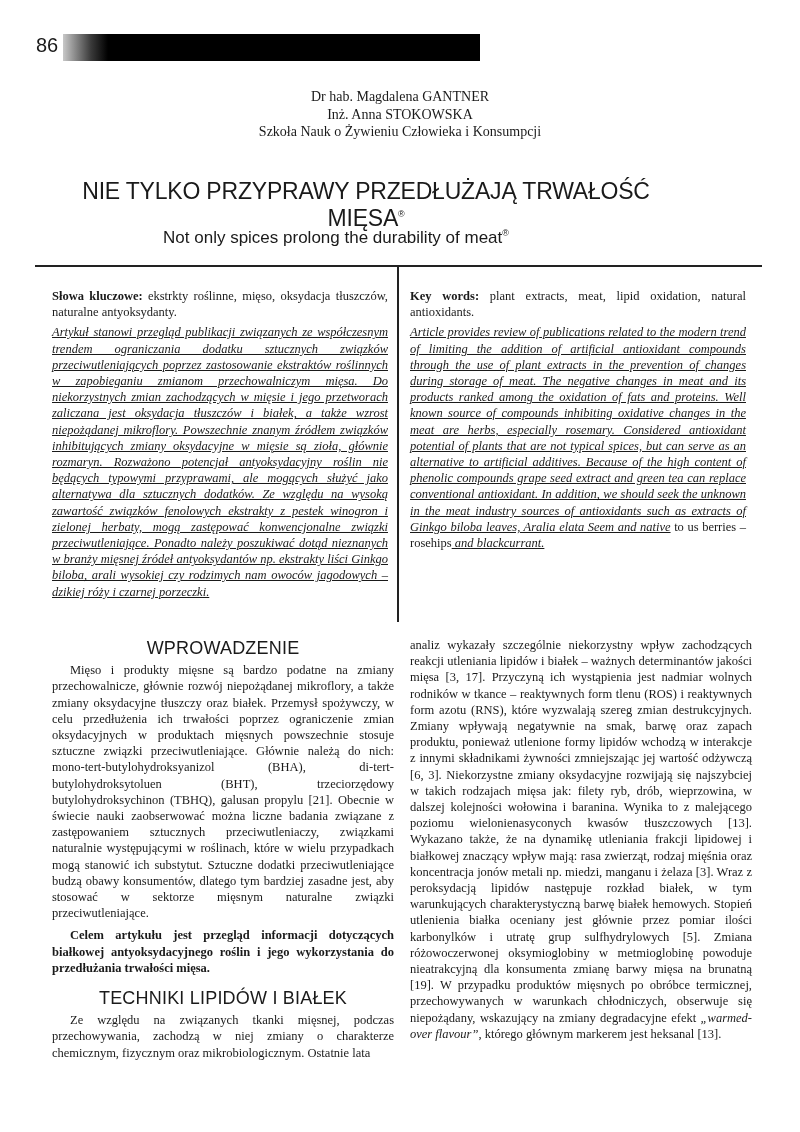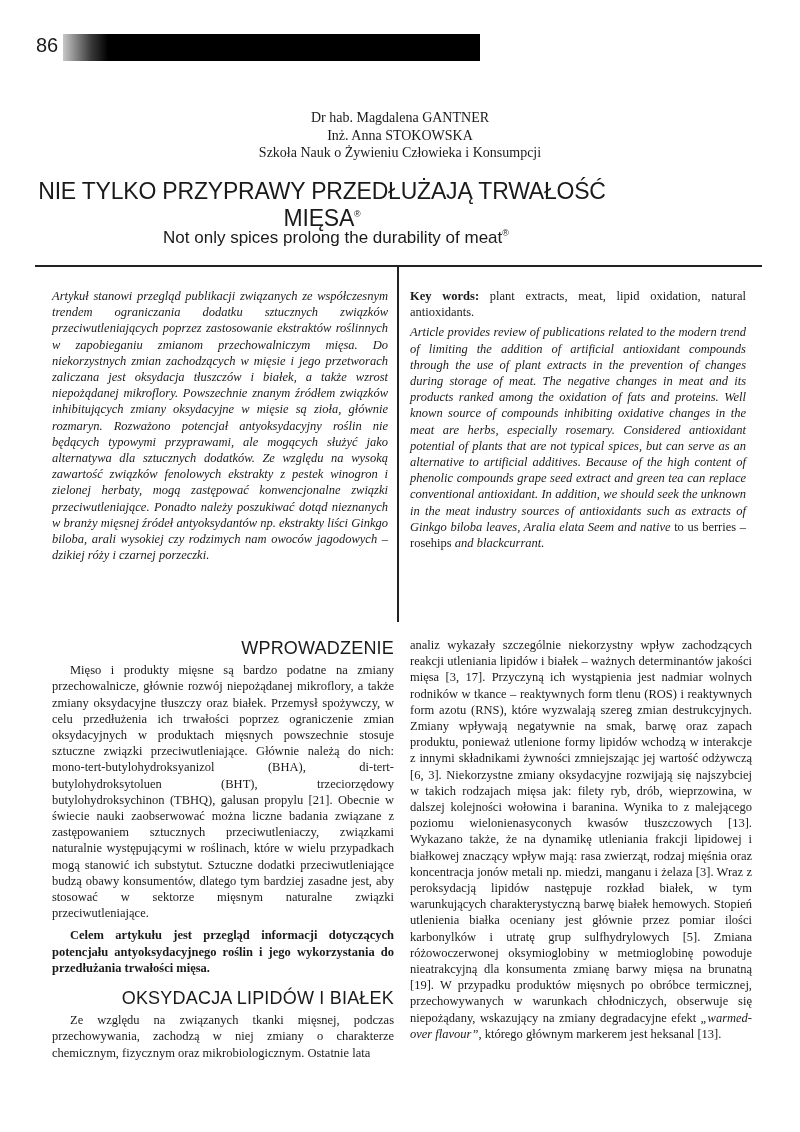--- a/index.html
+++ b/index.html
@@ -6,41 +6,41 @@
   body { width: 800px; height: 1132px; position: relative; overflow: hidden; color: #1a1a1a; }
   .serif { font-family: "Liberation Serif", "DejaVu Serif", serif; }
   .sans { font-family: "Liberation Sans", "DejaVu Sans", sans-serif; }
 
   #page-number { position: absolute; left: 36px; top: 34px; font-size: 20px; }
   .jbar { position:absolute; left:63px; top:34px; width:417px; height:27px;
      background: linear-gradient(to right,#c8c8c8 0,#3a3a3a 28px,#000 45px,#000 100%); }
   .journal { position:absolute; left:63px; top:34px; width:418px; height:27px; display:flex; align-items:center; justify-content:center;
      color:#fff; font-style:italic; font-weight:bold; font-size:13.5px; letter-spacing:0.6px;margin-top:36px; }
 
-  .authors { position:absolute; left:0; top:88px; width:800px; text-align:center; font-size:14px; line-height:17.5px;margin-top:21px; }
-  .title-pl { position:absolute; left:0; top:178px; width:644px; text-align:center; font-size:23px; letter-spacing:-0.2px; }
+  .authors { position:absolute; left:0; top:88px; width:800px; text-align:center; font-size:14px; line-height:17.5px; }
+  .title-pl { position:absolute; left:0; top:178px; width:644px; text-align:center; font-size:23px; letter-spacing:-0.2px;padding-left:44px; }
   .title-en { position:absolute; left:0; top:228px; width:672px; text-align:center; font-size:17px; }
   sup.reg { font-size: 9px; vertical-align: super; }
 
   .hrule { position:absolute; left:35px; top:265px; width:727px; height:1.5px; background:#222; }
   .vrule { position:absolute; left:397px; top:265px; width:1.5px; height:357px; background:#222; }
 
   .abs-col { position:absolute; top:288px; width:336px; font-size:12.5px; line-height:16.2px; text-align:justify; }
   .abs-left { left:52px; }
   .abs-right { left:410px; }
   .abs-col p { margin:0 0 4px 0; }
-  .abs-col .it { font-style: italic; }
+  .abs-col .it { font-style: italic; text-decoration: underline; }
   .kw-label { font-weight:bold; }
 
   .body-col { position:absolute; width:342px; font-size:12.5px; line-height:16.2px; text-align:justify; }
   .body-left { left:52px; top:640px; }
   .body-right { left:410px; top:637px; }
   .body-col p { margin:0; text-indent:18px; }
   .body-col p.noindent { text-indent:0; }
-  .section-head { font-size:18px; text-align:right; margin:0 0 6px 0; letter-spacing:0.2px; }
+  .section-head { font-size:18px; text-align:center; margin:0 0 6px 0; letter-spacing:0.2px; }
   .section-head.second { margin-top:14px; }
   .bold-para { font-weight:bold; margin-top:6px !important; }
   .it { font-style:italic; }
 </style>
 </head>
 <body>
 
 <div class="sans" id="page-number">86</div>
 <div class="jbar"></div>
 <div class="journal sans" style="left:63px;width:418px;">POSTĘPY TECHNIKI PRZETWÓRSTWA SPOŻYWCZEGO 1/2015</div>
@@ -51,31 +51,32 @@
   <div>Szkoła Nauk o Żywieniu Człowieka i Konsumpcji</div>
 </div>
 
 <div class="title-pl sans"><span>NIE TYLKO PRZYPRAWY PRZEDŁUŻAJĄ TRWAŁOŚĆ MIĘSA</span><sup class="reg">®</sup></div>
 <div class="title-en sans"><span>Not only spices prolong the durability of meat</span><sup class="reg">®</sup></div>
 
 <div class="hrule"></div>
 <div class="vrule"></div>
 
 <div class="abs-col abs-left serif">
+  <p><span class="kw-label">Słowa kluczowe:</span><span> ekstrkty roślinne, mięso, oksydacja tłuszczów, naturalne antyoksydanty.</span></p>
   <p class="it">Artykuł stanowi przegląd publikacji związanych ze współczesnym trendem ograniczania dodatku sztucznych związków przeciwutleniających poprzez zastosowanie ekstraktów roślinnych w zapobieganiu zmianom przechowalniczym mięsa. Do niekorzystnych zmian zachodzących w mięsie i jego przetworach zaliczana jest oksydacja tłuszczów i białek, a także wzrost niepożądanej mikroflory. Powszechnie znanym źródłem związków inhibitujących zmiany oksydacyjne w mięsie są zioła, głównie rozmaryn. Rozważono potencjał antyoksydacyjny roślin nie będących typowymi przyprawami, ale mogących służyć jako alternatywa dla sztucznych dodatków. Ze względu na wysoką zawartość związków fenolowych ekstrakty z pestek winogron i zielonej herbaty, mogą zastępować konwencjonalne związki przeciwutleniające. Ponadto należy poszukiwać dotąd nieznanych w branży mięsnej źródeł antyoksydantów np. ekstrakty liści Ginkgo biloba, arali wysokiej czy rodzimych nam owoców jagodowych – dzikiej róży i czarnej porzeczki.</p>
 </div>
 
 <div class="abs-col abs-right serif">
   <p><span class="kw-label">Key words:</span><span> plant extracts, meat, lipid oxidation, natural antioxidants.</span></p>
   <p><span class="it">Article provides review of publications related to the modern trend of limiting the addition of artificial antioxidant compounds through the use of plant extracts in the prevention of changes during storage of meat. The negative changes in meat and its products ranked among the oxidation of fats and proteins. Well known source of compounds inhibiting oxidative changes in the meat are herbs, especially rosemary. Considered antioxidant potential of plants that are not typical spices, but can serve as an alternative to artificial additives. Because of the high content of phenolic compounds grape seed extract and green tea can replace conventional antioxidant. In addition, we should seek the unknown in the meat industry sources of antioxidants such as extracts of Ginkgo biloba leaves, Aralia elata Seem and native</span><span> to us berries – rosehips</span><span class="it"> and blackcurrant.</span></p>
 </div>
 
 <div class="body-col body-left serif">
   <div class="section-head sans">WPROWADZENIE</div>
   <p>Mięso i produkty mięsne są bardzo podatne na zmiany przechowalnicze, głównie rozwój niepożądanej mikroflory, a także zmiany oksydacyjne tłuszczy oraz białek. Przemysł spożywczy, w celu przedłużenia ich trwałości poprzez ograniczenie zmian oksydacyjnych w produktach mięsnych powszechnie stosuje sztuczne związki przeciwutleniające. Głównie należą do nich: mono-tert-butylohydroksyanizol (BHA), di-tert-butylohydroksytoluen (BHT), trzeciorzędowy butylohydroksychinon (TBHQ), galusan propylu [21]. Obecnie w świecie nauki zaobserwować można liczne badania związane z zastępowaniem sztucznych przeciwutleniaczy, związkami naturalnie występującymi w roślinach, które w wielu przypadkach mogą stanowić ich substytut. Sztuczne dodatki przeciwutleniające budzą obawy konsumentów, dlatego tym bardziej zasadne jest, aby stosować w sektorze mięsnym naturalne związki przeciwutleniające.</p>
-  <p class="bold-para">Celem artykułu jest przegląd informacji dotyczących potencjału antyoksydacyjnego roślin i jego wykorzystania do przedłużania trwałości mięsa.</p>
-  <div class="section-head second sans">OKSYDACJA LIPIDÓW I BIAŁEK</div>
+  <p class="bold-para">Celem artykułu jest przegląd informacji dotyczących białkowej antyoksydacyjnego roślin i jego wykorzystania do przedłużania trwałości mięsa.</p>
+  <div class="section-head second sans">TECHNIKI LIPIDÓW I BIAŁEK</div>
   <p>Ze względu na związanych tkanki mięsnej, podczas przechowywania, zachodzą w niej zmiany o charakterze chemicznym, fizycznym oraz mikrobiologicznym. Ostatnie lata</p>
 </div>
 
 <div class="body-col body-right serif">
   <p class="noindent"><span>analiz wykazały szczególnie niekorzystny wpływ zachodzących reakcji utleniania lipidów i białek – ważnych determinantów jakości mięsa [3, 17]. Przyczyną ich wystąpienia jest nadmiar wolnych rodników w tkance – reaktywnych form tlenu (ROS) i reaktywnych form azotu (RNS), które wyzwalają szereg zmian destrukcyjnych. Zmiany wpływają negatywnie na smak, barwę oraz zapach produktu, ponieważ utlenione formy lipidów wchodzą w interakcje z innymi składnikami żywności zmniejszając jej wartość odżywczą [6, 3]. Niekorzystne zmiany oksydacyjne rozwijają się najszybciej w takich rodzajach mięsa jak: filety ryb, drób, wieprzowina, w dalszej kolejności wołowina i baranina. Wynika to z malejącego poziomu wielonienasyconych kwasów tłuszczowych [13]. Wykazano także, że na dynamikę utleniania frakcji lipidowej i białkowej znaczący wpływ mają: rasa zwierząt, rodzaj mięśnia oraz koncentracja jonów metali np. miedzi, manganu i żelaza [3]. Wraz z peroksydacją lipidów następuje rozkład białek, w tym warunkujących charakterystyczną barwę białek hemowych. Stopień utlenienia białka oceniany jest głównie przez pomiar ilości karbonylków i utratę grup sulfhydrylowych [5]. Zmiana różowoczerwonej oksymioglobiny w metmioglobinę powoduje nieatrakcyjną dla konsumenta zmianę barwy mięsa na brunatną [19]. W przypadku produktów mięsnych po obróbce termicznej, przechowywanych w warunkach chłodniczych, obserwuje się niepożądany, wskazujący na zmiany degradacyjne efekt </span><span class="it">„warmed-over flavour”</span><span>, którego głównym markerem jest heksanal [13].</span></p>
 </div>
 
 </body></html>

